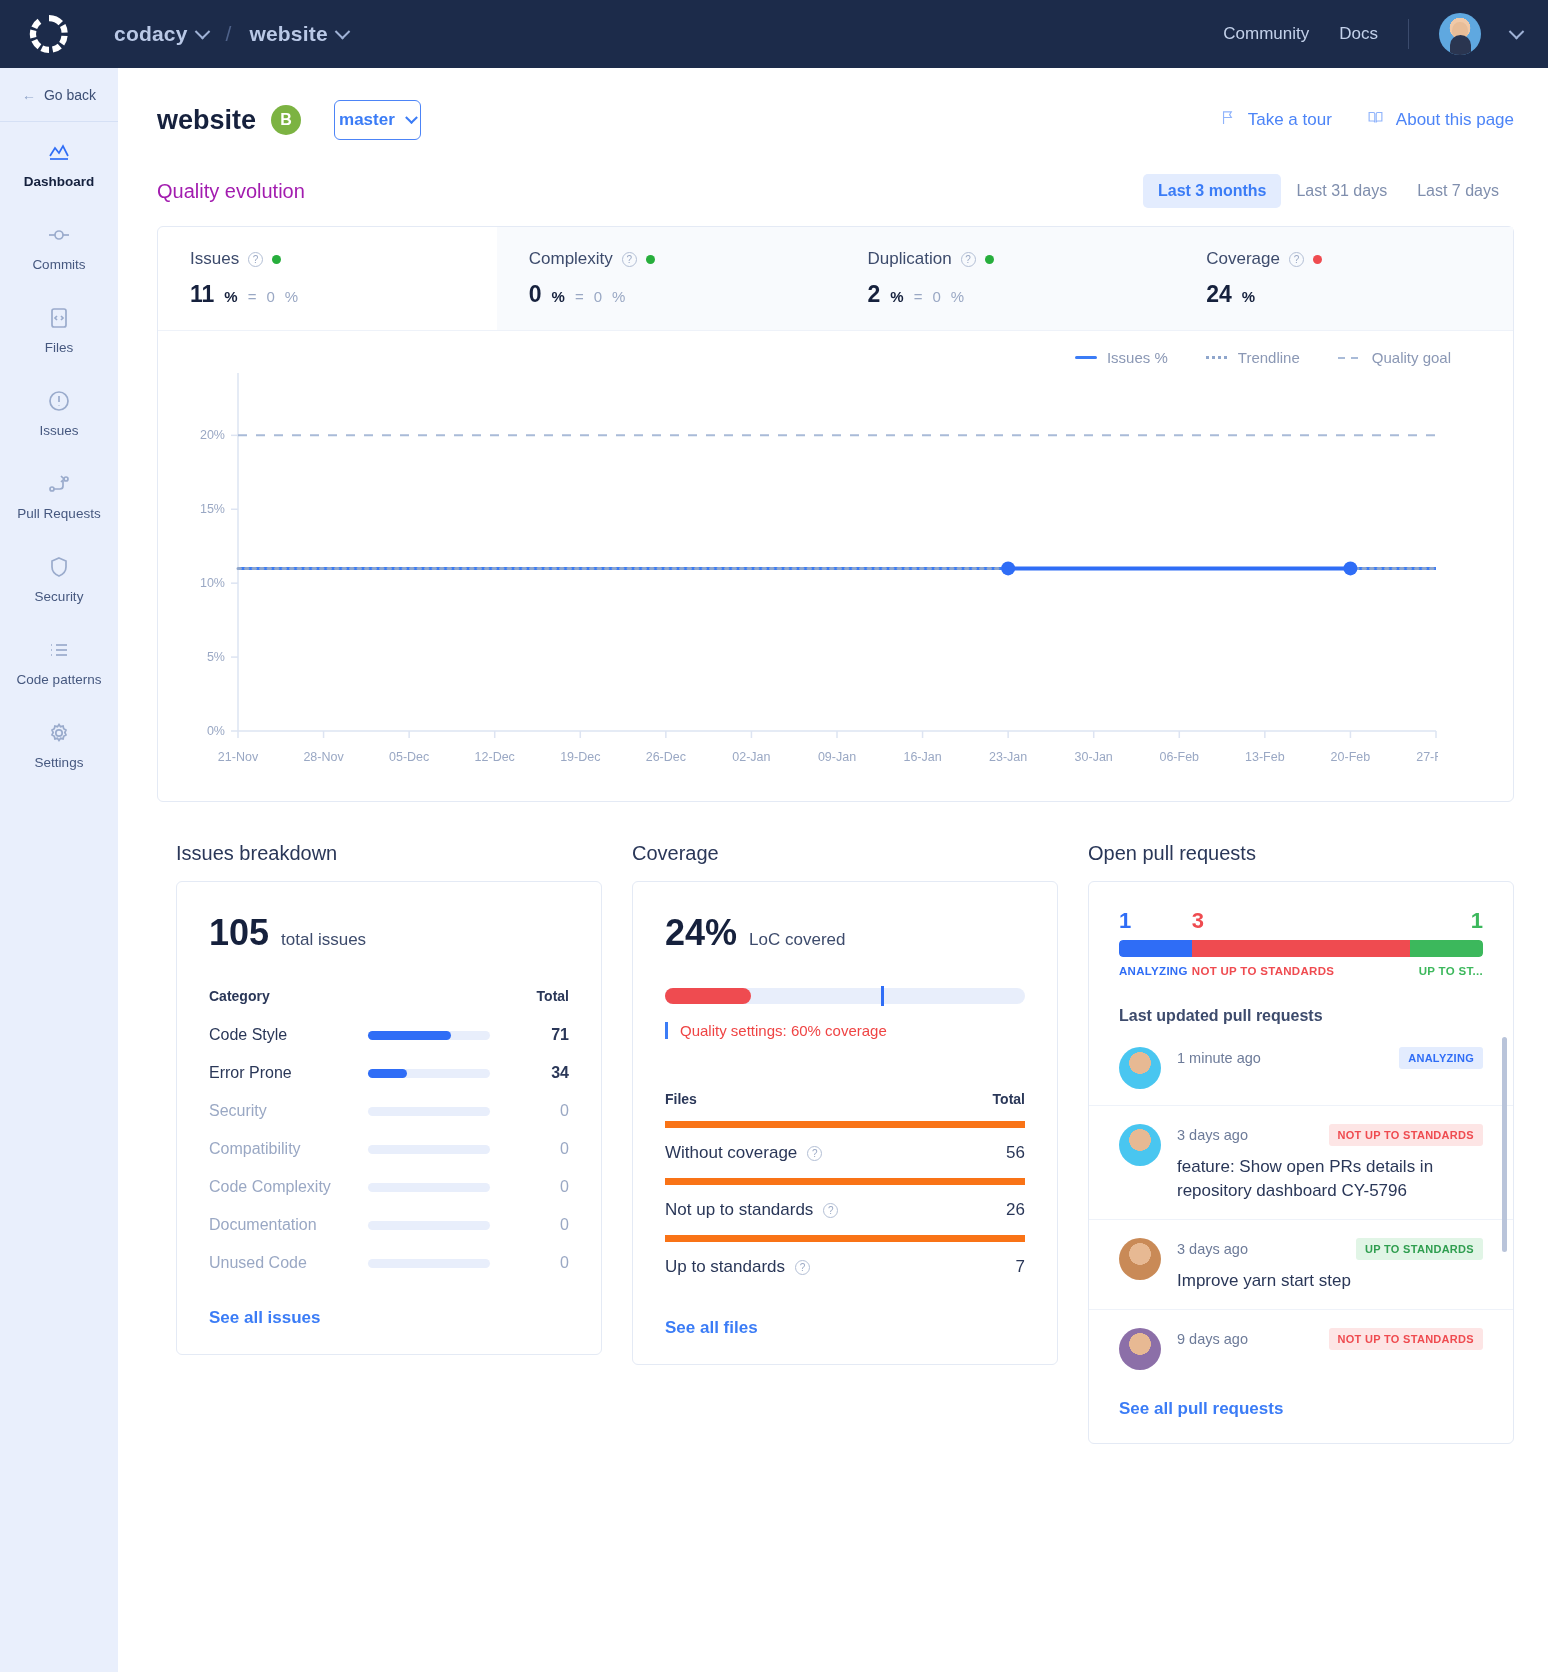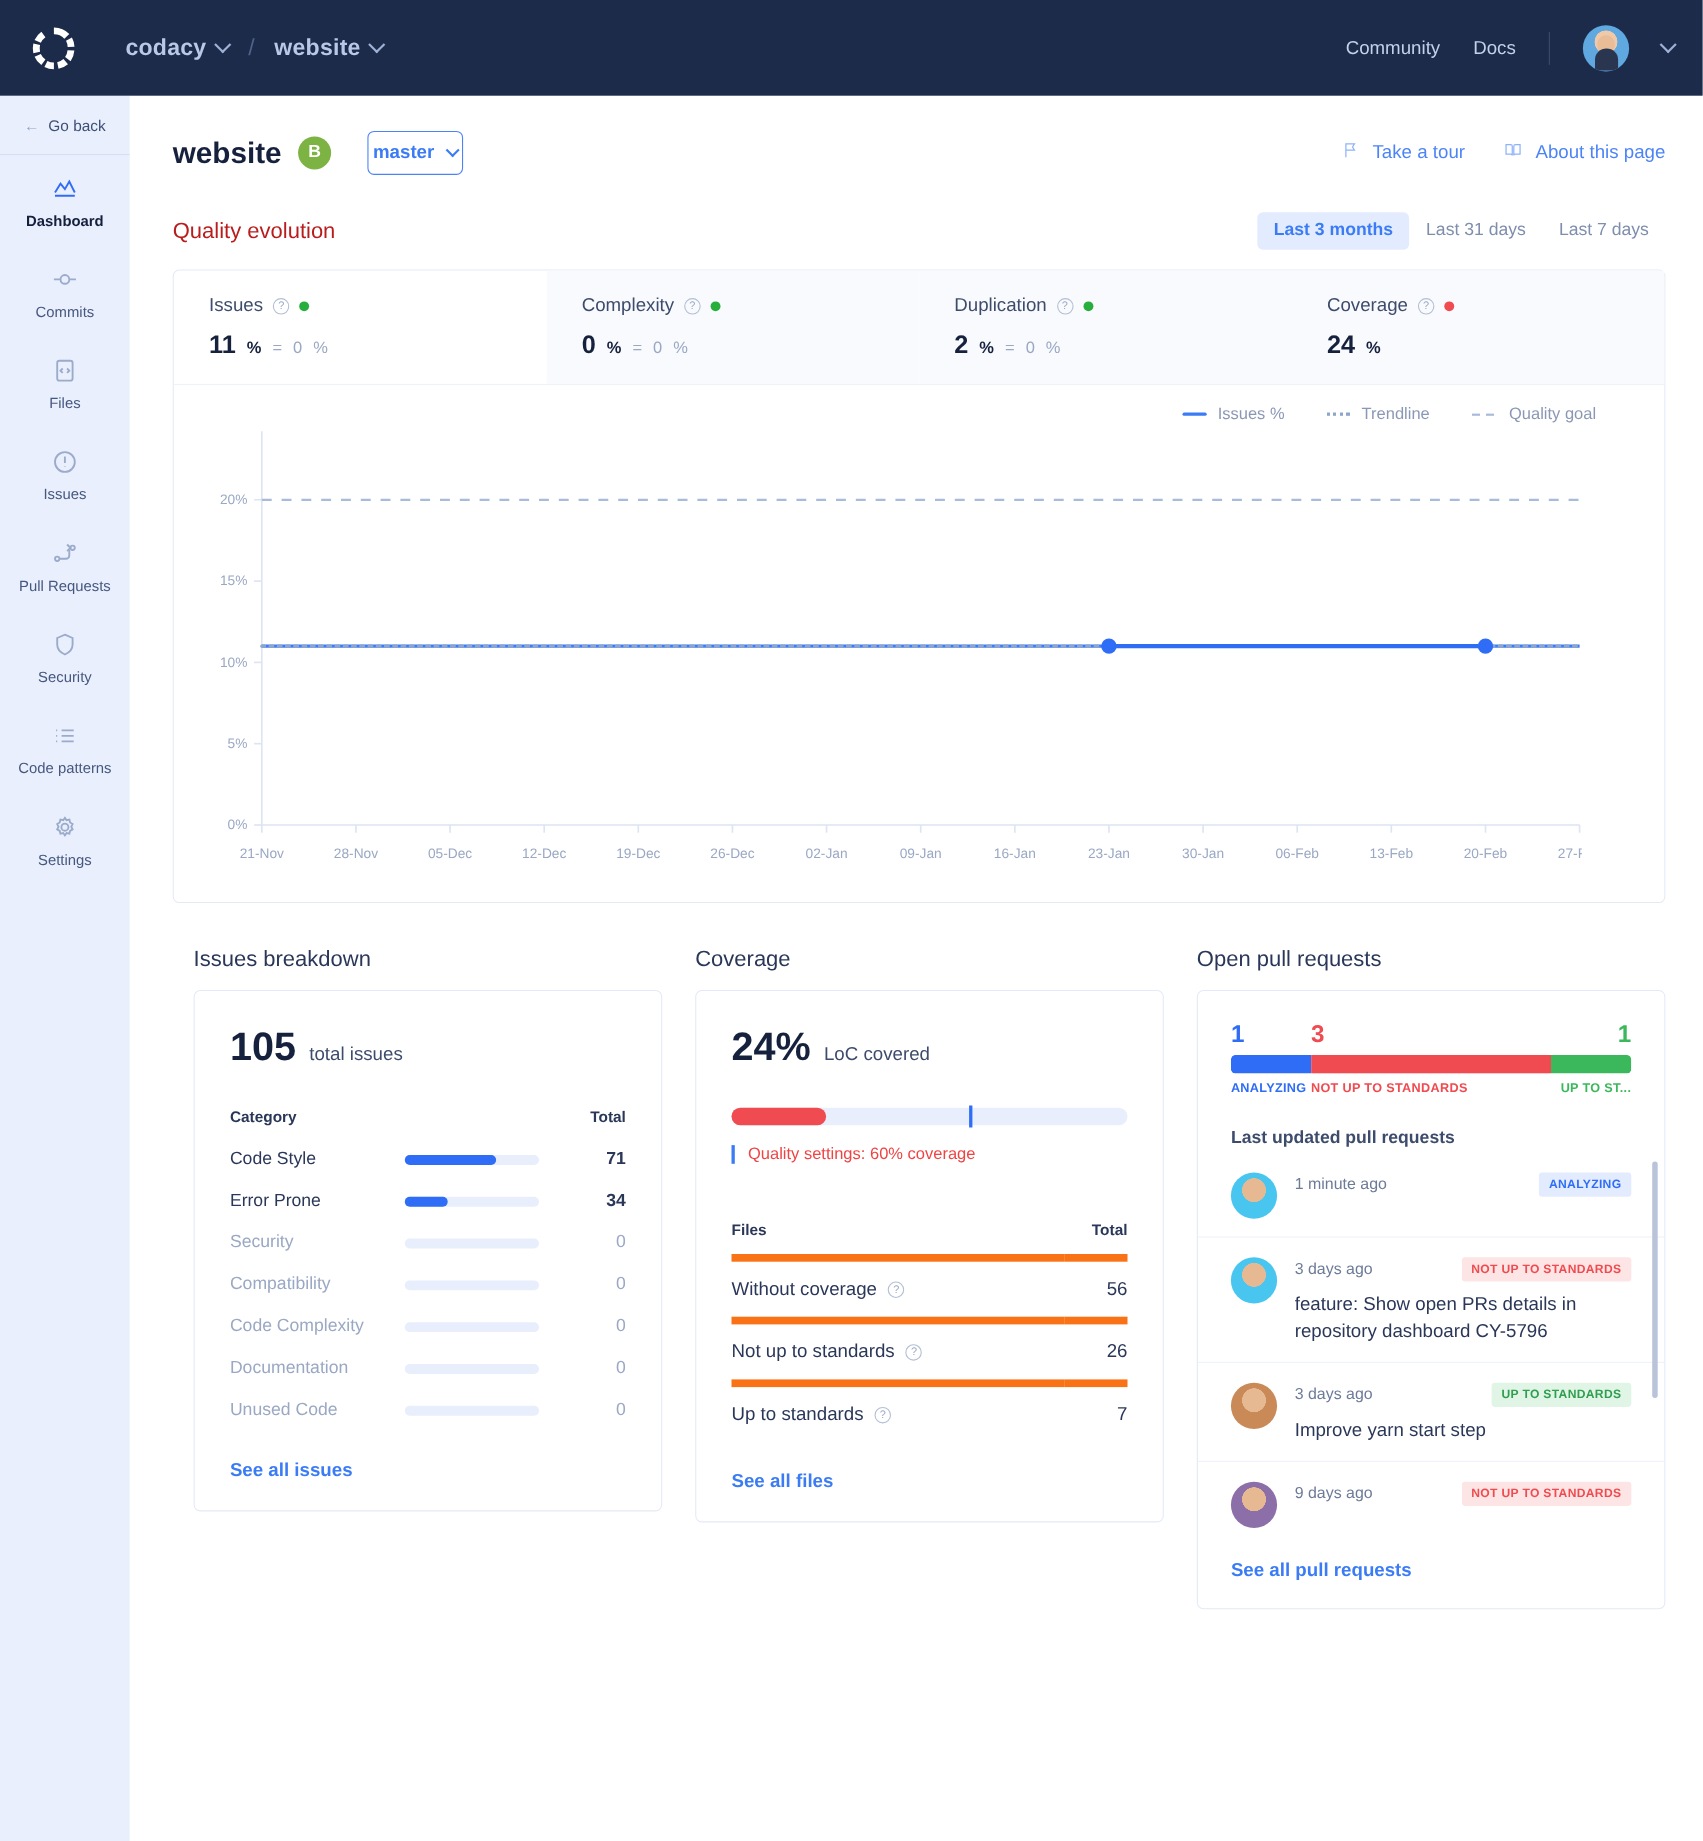--- a/index.html
+++ b/index.html
@@ -6,21 +6,21 @@
   html, body { width: 1548px; height: 1674px; }
   body {
     font-family: "Liberation Sans", sans-serif;
     background: #ffffff;
     color: #1e2a4a;
     overflow: hidden;
   }
 
   
   .topbar {
-    height: 87px; background: #1c2b4a; display: flex;
+    height: 68px; background: #1c2b4a; display: flex;
     align-items: center; padding: 0 26px; position: relative;
   }
   .logo { width: 46px; height: 46px; position: relative; margin-right: 42px; }
   .logo svg { display: block; }
   .crumb { display: flex; align-items: center; gap: 9px; }
   .crumb-txt { color: #b9c8e6; font-size: 21px; font-weight: bold; letter-spacing: .2px; }
   .chev { width: 11px; height: 11px; border-right: 2px solid #9fb2d6; border-bottom: 2px solid #9fb2d6;
           transform: rotate(45deg) translate(-2px,-2px); }
   .crumb-sep { color: #4f628a; margin: 0 18px; font-size: 21px; }
   .topright { margin-left: auto; display: flex; align-items: center; gap: 30px; }
@@ -74,21 +74,21 @@
     color: #3b7cf6; font-size: 17px; font-weight: bold; background:#fff;
   }
   .branchsel .chev2 { width: 9px; height: 9px; border-right: 2px solid #3b7cf6;
     border-bottom: 2px solid #3b7cf6; transform: rotate(45deg) translate(-2px,-2px); }
   .headlinks { margin-left: auto; display: flex; align-items: center; gap: 34px; }
   .headlink { display:flex; align-items:center; gap: 11px; color:#4c84f7; font-size:17px; text-decoration:none; }
   .headlink svg { stroke:#8fb3fb; fill:none; stroke-width:1.6; }
 
   
   .qe-head { display:flex; align-items:center; padding: 34px 34px 0 39px; }
-  .sect-title { font-size: 20px; color:#b91c1c; }
+  .sect-title { font-size: 20px; color:#a21caf; }
   .timetabs { margin-left:auto; display:flex; align-items:flex-end;padding-left:24px; }
   .ttab { font-size: 16px; color:#7f8ead; padding: 8px 15px; border-radius:5px; }
   .ttab.sel { background:#e3ecfe; color:#3b7cf6; font-weight:bold; }
 
   .qcard { margin: 18px 34px 0 39px; border:1px solid #e4eaf5; border-radius:6px; background:#fff; }
   .metrics { display:flex; border-bottom:1px solid #eef2f9; }
   .metric { flex:1; padding: 22px 0 22px 32px; }
   .metric.shaded { background:#f8fafd; }
   .metric-lbl { display:flex; align-items:center; gap:9px; font-size:17px; color:#3d4b6c; }
   .qmark { width:15px; height:15px; border-radius:50%; border:1.3px solid #b3bfd5; color:#9aa8c4;

